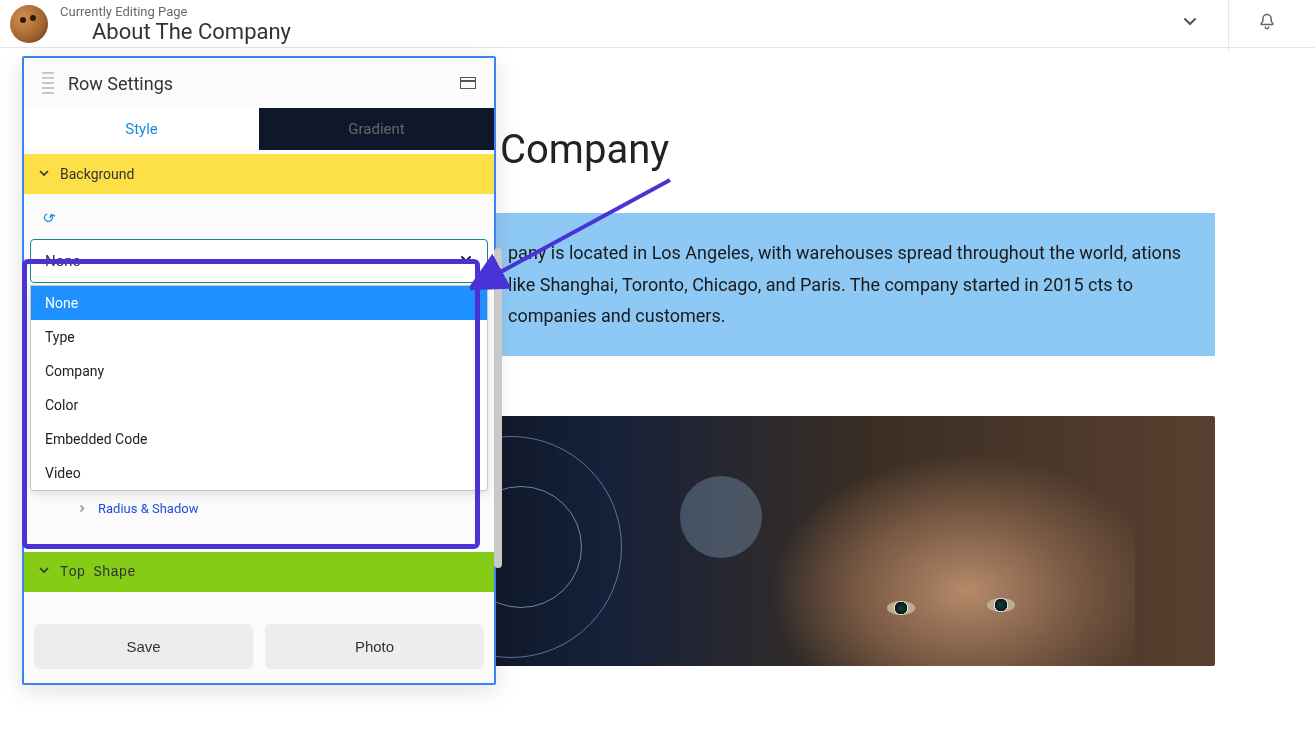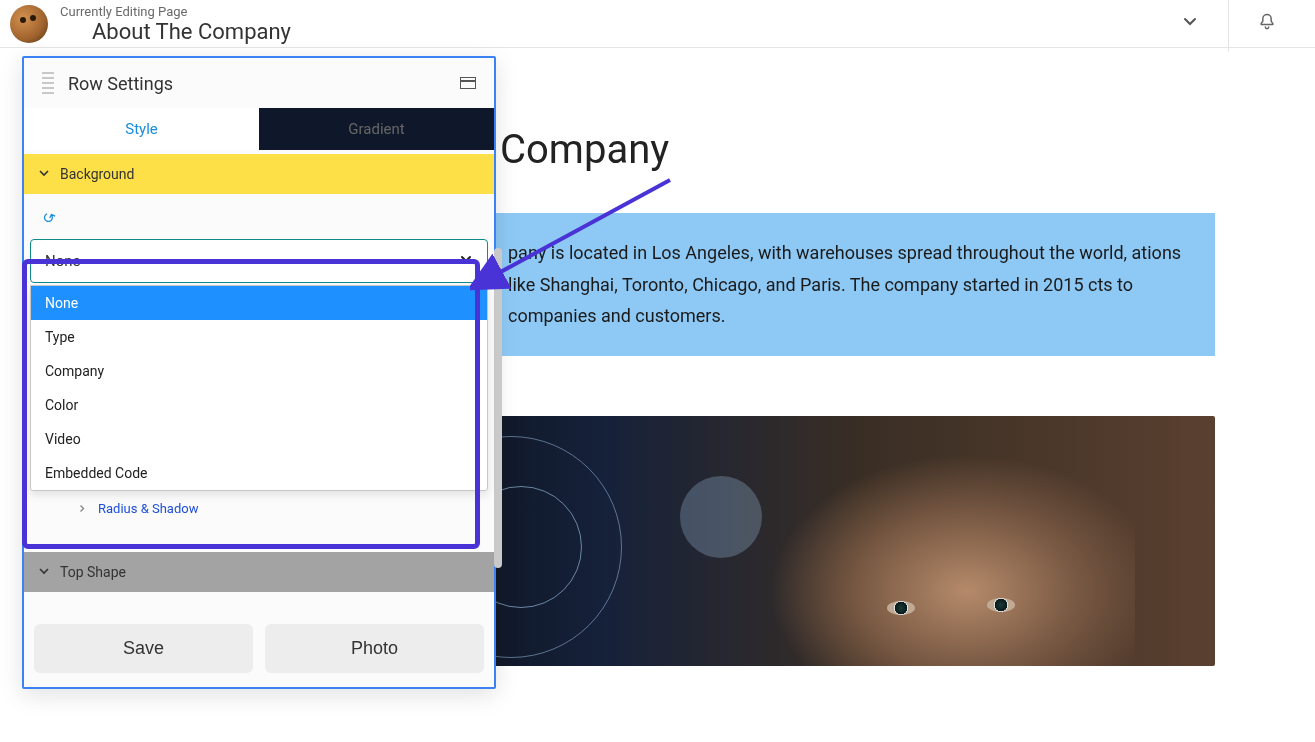--- a/index.html
+++ b/index.html
@@ -34,41 +34,41 @@
   .drag-dots { width:12px; height:22px; background: repeating-linear-gradient(0deg,#c8c8c8 0 2px, transparent 2px 5px); margin-right:14px; }
   .panel-title { font-size:18px; color:#333; flex:1; }
   .win-icon { width:16px; height:12px; border:1.5px solid #555; position:relative; }
   .win-icon::before { content:""; position:absolute; left:0; right:0; top:2px; height:1.5px; background:#555; }
 
   .tabs { display:flex; background:#0f172a; }
   .tab { flex:1; text-align:center; padding:12px 0; font-size:15px; color:#666; cursor:pointer; }
   .tab.active { background:#fff; color:#1a8cd8; }
 
   .section-head { display:flex; align-items:center; padding:12px 14px; background:#fde047; color:#333; font-size:14px; margin-top:4px; cursor:pointer; }
-  .section-head.plain { background:#a3a3a3; }
+  .section-head.plain { background:#84cc16;font-family:Liberation Mono, monospace; }
   .chev-sm { margin-right:10px; display:inline-block; transform:rotate(0deg); }
 
   .field-block { padding:14px 18px 6px; }
   .field-label { font-size:13px; color:#444; margin-bottom:4px; }
   .reset-icon { color:#1a8cd8; font-size:15px; display:inline-block; transform: scaleX(-1) rotate(-25deg); margin-bottom:6px; }
 
   .callout { position:absolute; left:22px; top:259px; width:458px; height:290px; border:5px solid #4a33d6; border-radius:6px; z-index:30; pointer-events:none; }
   
   .select-box { margin:0 6px; border:1.5px solid #0f8a8a; border-radius:4px; background:#fff; display:flex; align-items:center; padding:12px 14px; font-size:15px; color:#333; cursor:pointer; position:relative; z-index:25; }
   .select-box .dd-chev { margin-left:auto; color:#222; }
 
   .dropdown { margin:2px 6px 0; border:1px solid #c7c7c7; background:#fff; border-radius:0 0 3px 3px; position:relative; z-index:25; box-shadow: 0 4px 10px rgba(0,0,0,0.1); }
   .opt { padding:9px 14px; font-size:14px; color:#222; cursor:pointer; }
   .opt.sel { background:#1e90ff; color:#fff; }
 
   .sub-item { padding:10px 20px 10px 54px; font-size:13px; color:#1d4ed8; display:flex; align-items:center; }
   .sub-item .chev-sm { margin-right:10px; transform:rotate(-90deg); color:#888; }
 
   .btn-row { display:flex; gap:12px; padding:14px 10px; }
-  .btn { flex:1; background:#ededed; border:none; padding:14px 0; font-size:18px; color:#333; border-radius:6px; cursor:pointer; }
+  .btn { flex:1; background:#ededed; border:none; padding:14px 0; font-size:15px; color:#333; border-radius:6px; cursor:pointer; }
 
   .panel-scroll { position:absolute; right:-8px; top:190px; width:8px; height:320px; background:#c9c9c9; border-radius:4px; }
 
   
   .arrow-svg { position:absolute; left:470px; top:170px; z-index:40; pointer-events:none; }
 </style>
 </head>
 <body>
 
 <div class="topbar">
@@ -139,22 +139,22 @@
     <span class="dd-chev"><svg width="14" height="14" viewBox="0 0 14 14">
           <path d="M3 5l4 4 4-4" stroke="#222" stroke-width="2" fill="none" stroke-linecap="round"></path>
         </svg></span>
   </div>
 
   <div class="dropdown">
     <div class="opt sel">None</div>
     <div class="opt">Type</div>
     <div class="opt">Company</div>
     <div class="opt">Color</div>
+    <div class="opt">Embedded Code</div>
     <div class="opt">Video</div>
-    <div class="opt">Embedded Code</div>
   </div>
 
   <div class="sub-item">
     <span class="chev-sm"><svg width="10" height="10" viewBox="0 0 10 10">
           <path d="M2 3l3 3 3-3" stroke="#888" stroke-width="1.4" fill="none"></path>
         </svg></span>
     <span>Radius &amp; Shadow</span>
   </div>
 
   <div style="height:22px"></div>

